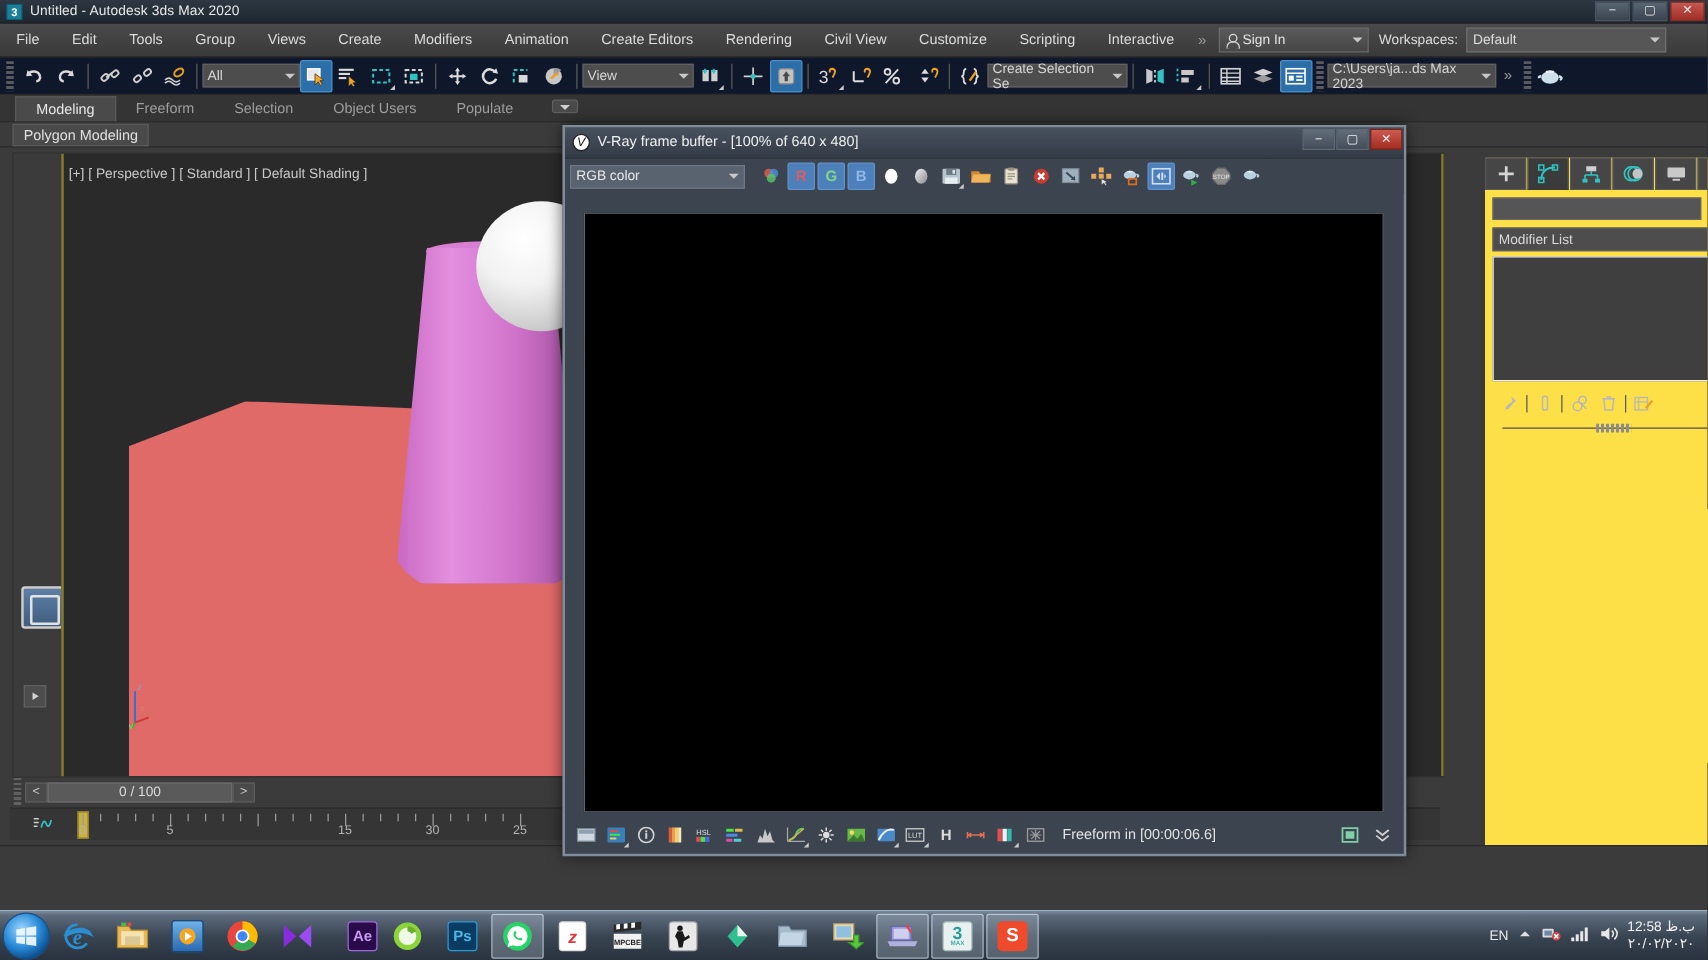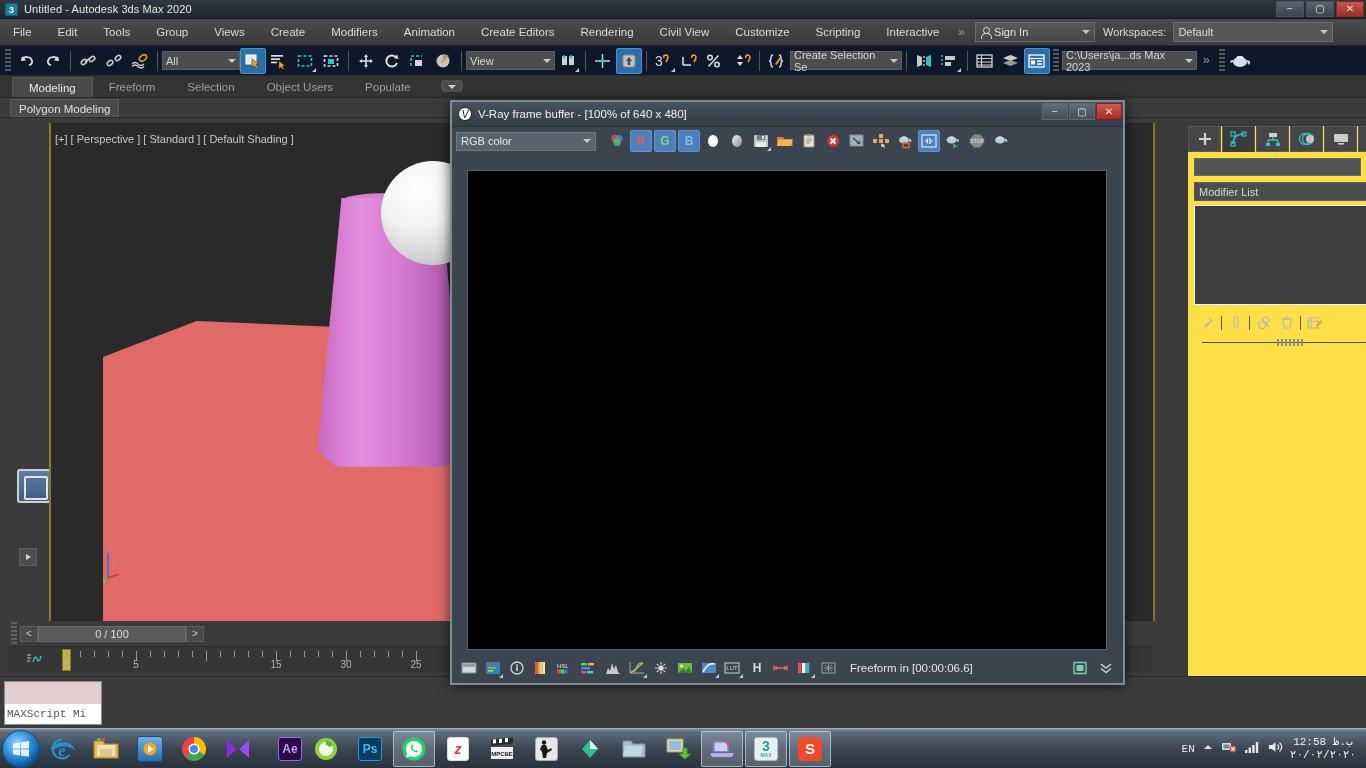--- a/index.html
+++ b/index.html
@@ -219,21 +219,21 @@
      background:linear-gradient(to bottom, rgba(130,145,160,.95) 0%, rgba(95,110,128,.95) 8%, rgba(58,70,84,.95) 50%, rgba(40,50,62,.96) 100%);
      border-top:1px solid #9fb0c0; display:flex; align-items:center;}
   .startorb { width:38px;height:38px;border-radius:50%;margin-left:2px;
      background:radial-gradient(circle at 40% 35%, #9fd8ff 0%, #2a8bd8 45%, #0c4f8f 75%, #06305c 100%);
      border:1px solid #1a4e82; display:flex;align-items:center;justify-content:center;flex:none;}
   .tb-item { width:42px;height:36px; margin:0 1px; display:flex;align-items:center;justify-content:center;flex:none;
      border:1px solid transparent;}
   .tb-item.framed { background:rgba(200,215,230,.28); border:1px solid rgba(220,235,250,.6); border-radius:2px;}
   .ticon { width:26px;height:26px; border-radius:3px; display:flex;align-items:center;justify-content:center;
      font-size:13px; font-weight:bold; color:#fff;}
-  .tray { margin-left:auto; display:flex;align-items:center;gap:7px; padding-right:6px; color:#eaeaea; font-size:11px;font-family:Liberation Mono, monospace;}
+  .tray { margin-left:auto; display:flex;align-items:center;gap:7px; padding-right:6px; color:#eaeaea; font-size:11px;}
   .clock { text-align:center; line-height:13px; font-size:11px; color:#f2f2f2; padding-right:4px;}
 </style>
 </head>
 <body>
 
 <div id="app">
 
   <div class="titlebar">
     <div class="tb-appicon">3</div>
     <div class="tb-title">Untitled - Autodesk 3ds Max 2020</div>
@@ -701,24 +701,20 @@
     <div class="ticklabel" style="left:268px;">15</div>
     <div class="ticklabel" style="left:338px;">30</div>
     <div class="ticklabel" style="left:408px;">25</div>
     <div class="ticklabel" style="left:478px;">30</div>
     <div class="ticklabel" style="left:940px;">90</div>
     <div class="ticklabel" style="left:1010px;">95</div>
     <div class="ticklabel" style="left:1080px;">100</div>
   </div>
 
   <div class="statusbar">
-    <div class="sb-maxscript">
-      <div class="sb-ms-top"></div>
-      <div class="sb-ms-bot">MAXScript Mi</div>
-    </div>
 
   </div>
 
   <div class="vfb">
     <div class="vfb-title">
       <div class="vfb-icon">V</div>
       <div class="vfb-title-text">V-Ray frame buffer - [100% of 640 x 480]</div>
       <div class="vfb-wbtns">
         <div class="vfb-wbtn">−</div>
         <div class="vfb-wbtn">▢</div>

